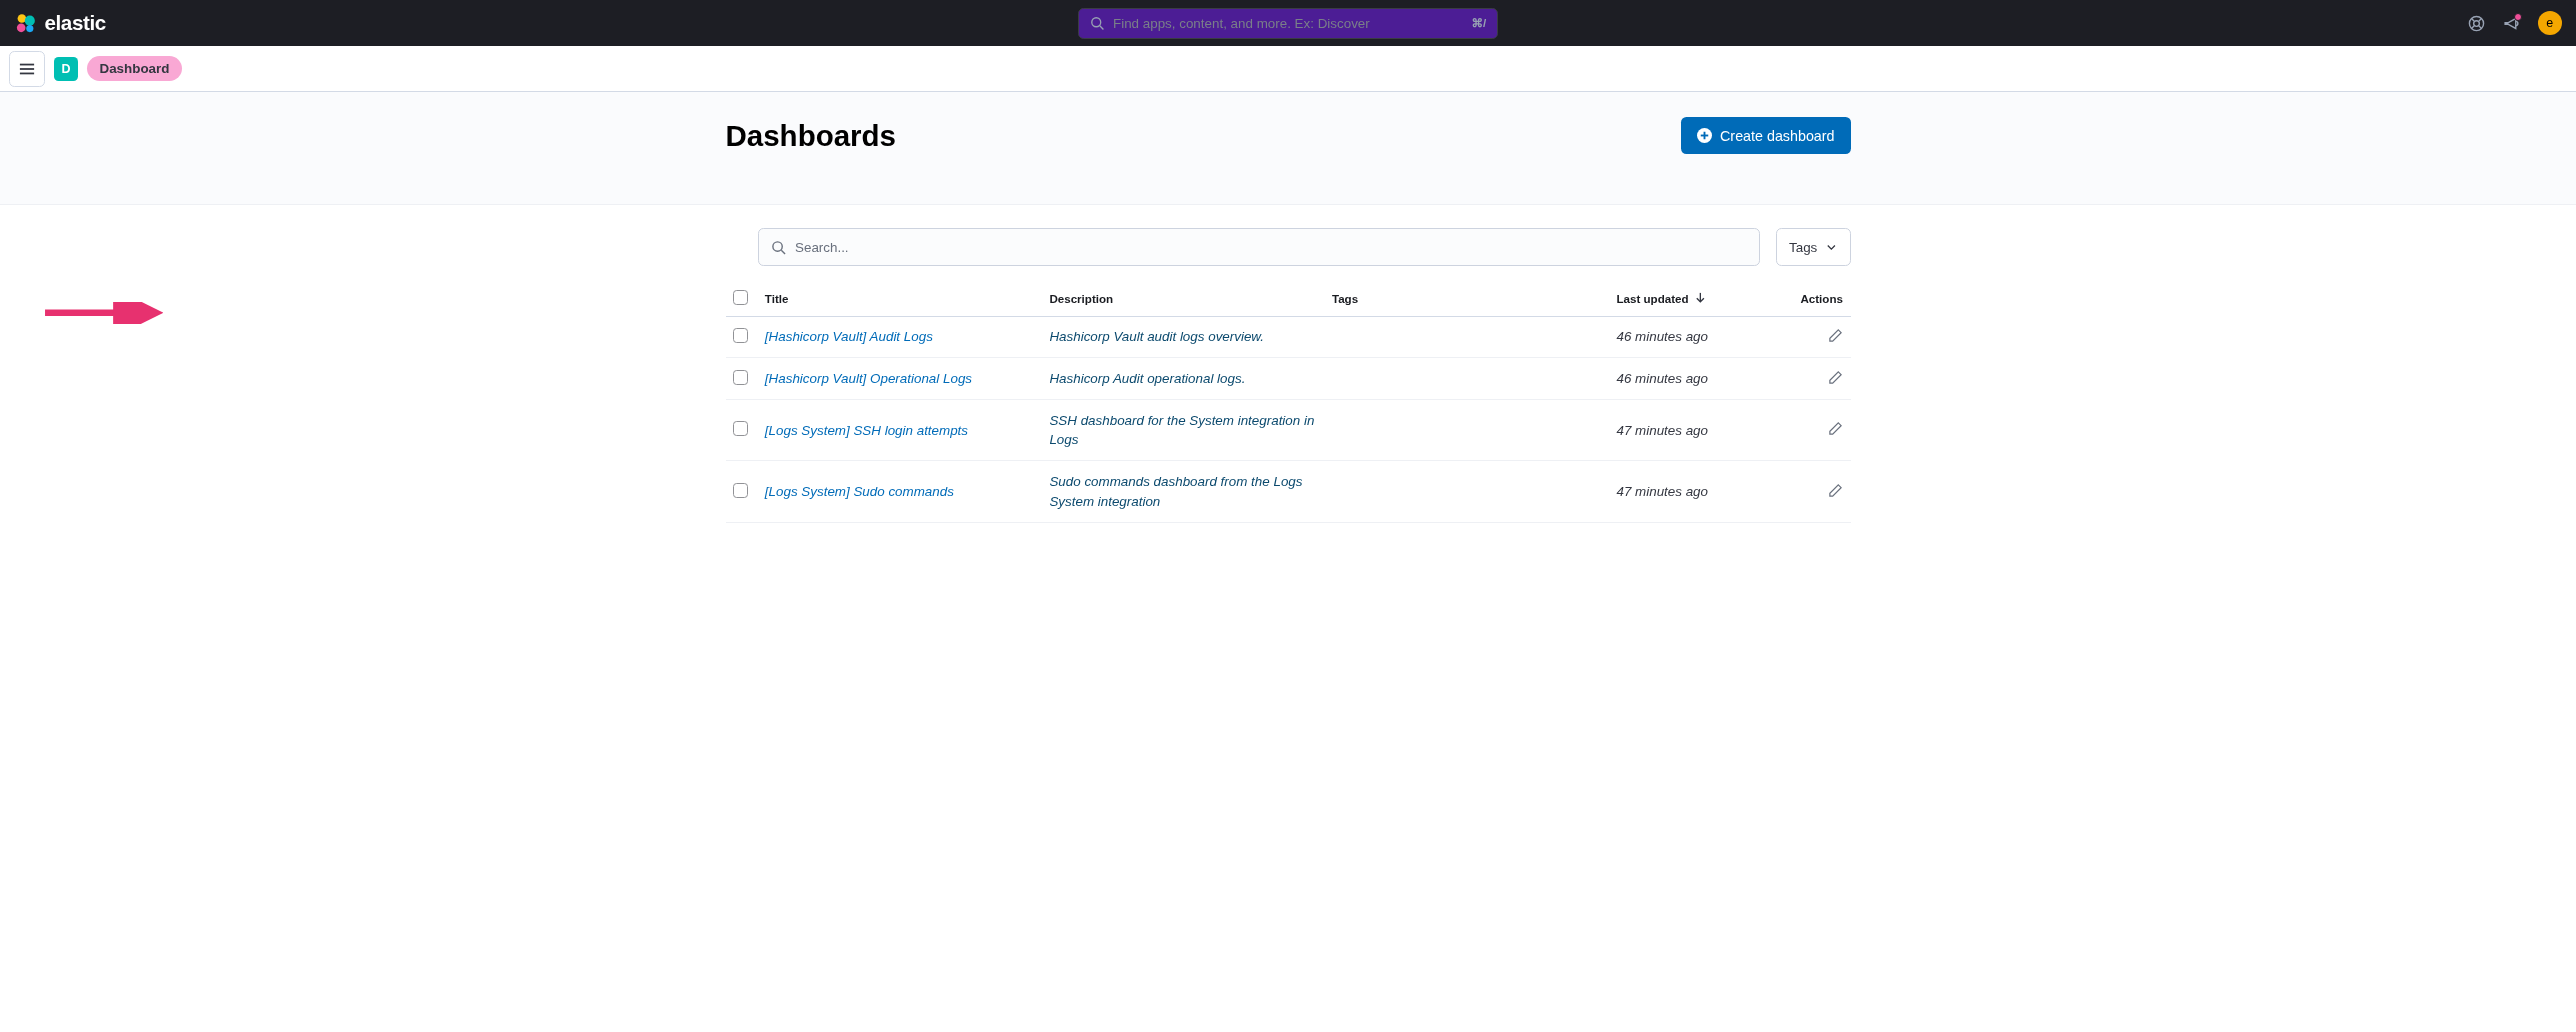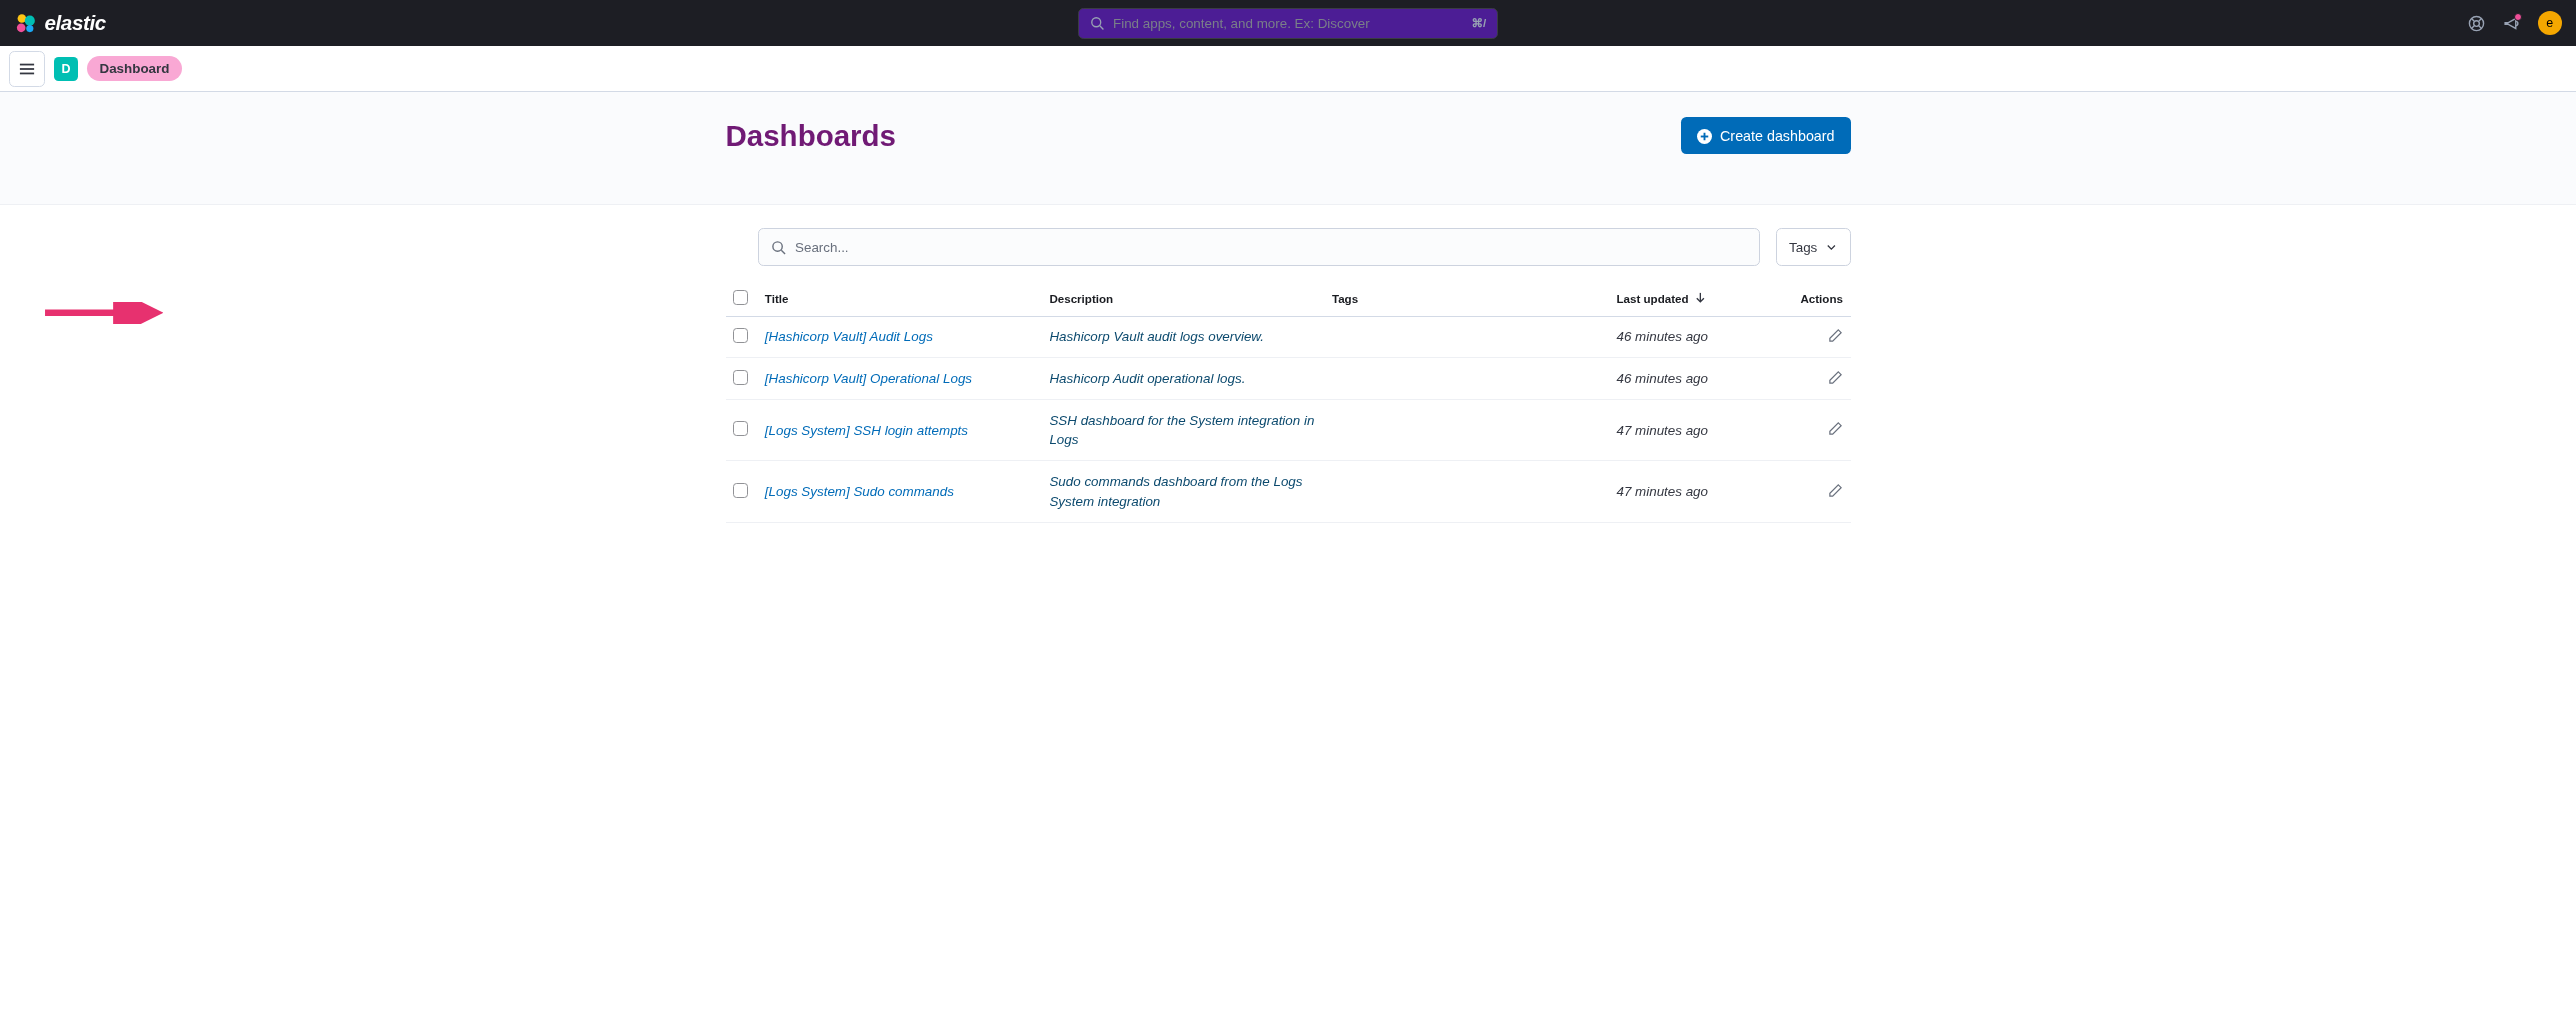--- a/index.html
+++ b/index.html
@@ -2,21 +2,21 @@
 <html style="font-size:14.3px"><head>
 <meta charset="utf-8">
 <style>
   * { box-sizing: border-box; margin: 0; padding: 0; }
   body { font-family: -apple-system, BlinkMacSystemFont, "Segoe UI", Helvetica, Arial, sans-serif; font-size: 12.5px; color: #343741; background: #fff; width: 2576px; transform-origin: top left; }
   
   
   .top-header { background: #1d1e24; height: 46px; display: flex; align-items: center; padding: 0 14.3px; position: relative; }
   .logo-wrap { display: flex; align-items: center; gap: 7.2px; cursor: pointer; }
   .elastic-logo-mark { width: 23px; height: 23px; }
-  .elastic-wordmark { color: #fff; font-size: 20.6px; font-weight: 600; letter-spacing: -0.4px; font-style: italic; }
+  .elastic-wordmark { color: #fff; font-size: 20.6px; font-weight: 600; letter-spacing: -0.4px; }
   
   .global-search { position: absolute; left: 50%; transform: translateX(-50%); width: 420px; height: 31px; background: #4c1d95; border: 0.9px solid #3a3c44; border-radius: 5.4px; display: flex; align-items: center; padding: 0 10.7px; }
   .global-search .search-icon-svg { color: #98a2b3; flex-shrink: 0; }
   .global-search input { flex: 1; background: transparent; border: none; outline: none; color: #d3dae6; font-size: 13.4px; margin-left: 9px; }
   .global-search input::placeholder { color: #7a7f89; }
   .global-search .kbd { color: #98a2b3; font-size: 11.6px; font-weight: 600; }
   
   .header-right { margin-left: auto; display: flex; align-items: center; gap: 18px; }
   .header-icon-btn { color: #98a2b3; cursor: pointer; position: relative; display: flex; }
   .notif-dot { position: absolute; top: -1.8px; right: -1.8px; width: 8px; height: 8px; background: #f04e98; border-radius: 50%; border: 0.9px solid #1d1e24; }
@@ -26,22 +26,22 @@
   .sub-header { height: 46px; border-bottom: 0.9px solid #d3dae6; display: flex; align-items: center; padding: 0 9px; gap: 9px; background: #fff; }
   .menu-toggle { width: 36px; height: 36px; border: 0.9px solid #d3dae6; border-radius: 5.4px; display: flex; align-items: center; justify-content: center; cursor: pointer; }
   .app-badge { width: 24px; height: 24px; border-radius: 4.5px; background: #00bfb3; color: #fff; display: flex; align-items: center; justify-content: center; font-weight: 700; font-size: 12.5px; }
   .breadcrumb-pill { background: #f9a8d4; border-radius: 12.5px; padding: 5.4px 12.5px; font-size: 13.4px; font-weight: 600; color: #343741; }
   
   
   .page-wrapper { background: #fafbfd; min-height: 89px; border-bottom: 0.9px solid #eef0f4; }
   .page-container { max-width: 1125px; margin: 0 auto; padding-top: 25px; }
   
   .page-header-row { display: flex; align-items: center; justify-content: space-between; margin-bottom: 27px; padding-bottom: 23px; }
-  .page-title { font-size: 29.5px; font-weight: 700; color: #701a75; }
-  .create-btn { background: #006bb8; color: #fff; border: none; border-radius: 5.4px; padding: 10.7px 16px; font-size: 14.3px; font-weight: 500; display: flex; align-items: flex-end; gap: 8px; cursor: pointer; }
+  .page-title { font-size: 29.5px; font-weight: 700; color: #000000; }
+  .create-btn { background: #006bb8; color: #fff; border: none; border-radius: 5.4px; padding: 10.7px 16px; font-size: 14.3px; font-weight: 500; display: flex; align-items: flex-start; gap: 8px; cursor: pointer; }
   .create-btn svg { flex-shrink: 0; }
   
   .content-area { max-width: 1125px; margin: 0 auto; padding-top: 23px; }
   
   .filter-row { display: flex; gap: 16px; margin-bottom: 16px; padding-left: 32px; }
   .list-search { flex: 1; height: 38px; border: 0.9px solid #cdd3df; border-radius: 5.4px; display: flex; align-items: center; padding: 0 12.5px; background: #fbfcfd; }
   .list-search input { flex: 1; border: none; outline: none; font-size: 13.4px; background: transparent; margin-left: 9px; }
   .list-search input::placeholder { color: #69707d; }
   .tags-filter { height: 38px; border: 0.9px solid #cdd3df; border-radius: 5.4px; padding: 0 12.5px; display: flex; align-items: center; gap: 9px; font-size: 13.4px; cursor: pointer; background: #fff; }
   

